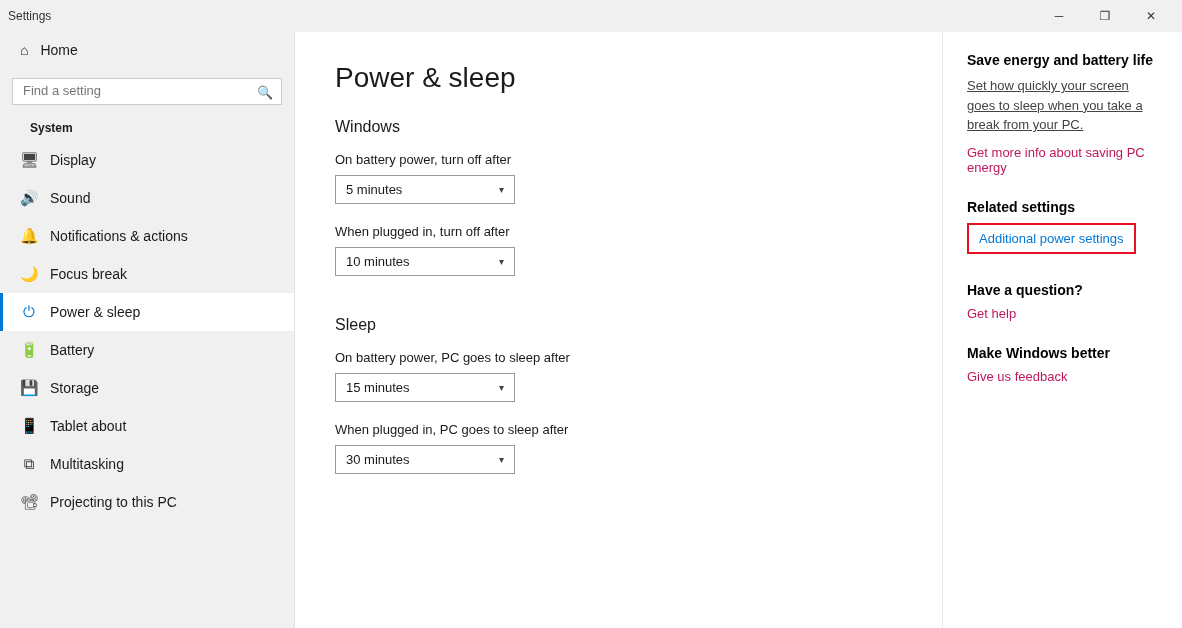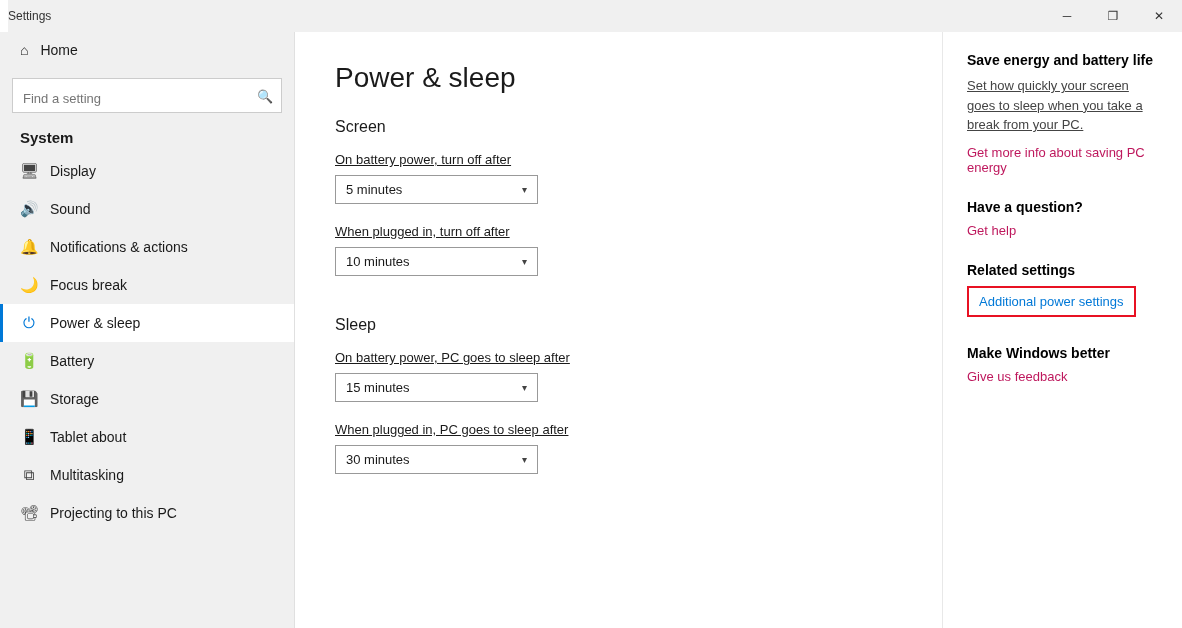--- a/index.html
+++ b/index.html
@@ -12,25 +12,24 @@
       overflow: hidden;
       display: flex;
       flex-direction: column;
     }
 
     
     .title-bar {
       display: flex;
       align-items: center;
       justify-content: space-between;
-      padding: 0 0;
+      padding: 0 8px;
       height: 32px;
       background: #f0f0f0;
       flex-shrink: 0;
-      margin-left: 8px;
     }
     .title-bar-left {
       font-size: 12px;
       color: #333;
     }
     .title-bar-controls {
       display: flex;
       gap: 0;
     }
     .title-bar-btn {
@@ -63,40 +62,40 @@
       overflow-y: auto;
       border-right: 1px solid #e0e0e0;
     }
 
     .sidebar-search {
       margin: 10px 12px 8px 12px;
       position: relative;
     }
     .sidebar-search input {
       width: 100%;
-      padding: 12px 30px 6px 10px;
+      padding: 4px 30px 6px 10px;
       border: 1px solid #ccc;
       background: #fff;
       font-size: 13px;
       outline: none;
     }
     .sidebar-search .search-icon {
       position: absolute;
       right: 8px;
       top: 50%;
       transform: translateY(-50%);
       color: #666;
       font-size: 13px;
     }
 
     .sidebar-section-label {
-      font-size: 15px;
+      font-size: 12px;
       font-weight: 700;
       color: #1a1a1a;
-      padding: 8px 20px 6px 20px;
+      padding: 8px 20px 6px 30px;
     }
 
     .sidebar-item {
       display: flex;
       align-items: center;
       padding: 10px 20px;
       cursor: pointer;
       color: #1a1a1a;
       font-size: 14px;
       gap: 12px;
@@ -149,28 +148,27 @@
       margin-bottom: 16px;
     }
 
     .setting-row {
       margin-bottom: 20px;
     }
     .setting-label {
       font-size: 13px;
       color: #1a1a1a;
       margin-bottom: 8px;
-      text-decoration: underline;
     }
 
     .dropdown-select {
       display: flex;
       align-items: center;
       justify-content: space-between;
-      width: 203px;
+      width: 180px;
       padding: 6px 10px;
       border: 1px solid #999;
       background: #fff;
       cursor: pointer;
       font-size: 13px;
       color: #1a1a1a;
     }
     .dropdown-arrow {
       font-size: 10px;
       color: #444;
@@ -305,21 +303,21 @@
       <span>Projecting to this PC</span>
     </div>
 
   </div>
 
   <div class="content">
 
     <h1 class="page-title">Power &amp; sleep</h1>
 
     <div>
-      <div class="section-title">Screen</div>
+      <div class="section-title">Windows</div>
 
       <div class="setting-row">
         <div class="setting-label">On battery power, turn off after</div>
         <div class="dropdown-select">
           <span>5 minutes</span>
           <span class="dropdown-arrow">▾</span>
         </div>
       </div>
 
       <div class="setting-row">
@@ -355,27 +353,27 @@
 
   <div class="right-panel">
 
     <div>
       <div class="right-section-title">Save energy and battery life</div>
       <div class="right-section-text">Set how quickly your screen goes to sleep when you take a break from your PC.</div>
       <a class="right-link">Get more info about saving PC energy</a>
     </div>
 
     <div class="right-section-gap">
+      <div class="right-section-title">Related settings</div>
+      <a class="additional-power-link">Additional power settings</a>
+    </div>
+
+    <div class="right-section-gap">
       <div class="right-section-title">Have a question?</div>
       <a class="right-link">Get help</a>
-    </div>
-
-    <div class="right-section-gap">
-      <div class="right-section-title">Related settings</div>
-      <a class="additional-power-link">Additional power settings</a>
     </div>
 
     <div class="right-section-gap">
       <div class="right-section-title">Make Windows better</div>
       <a class="right-link">Give us feedback</a>
     </div>
 
   </div>
 
 </div>

